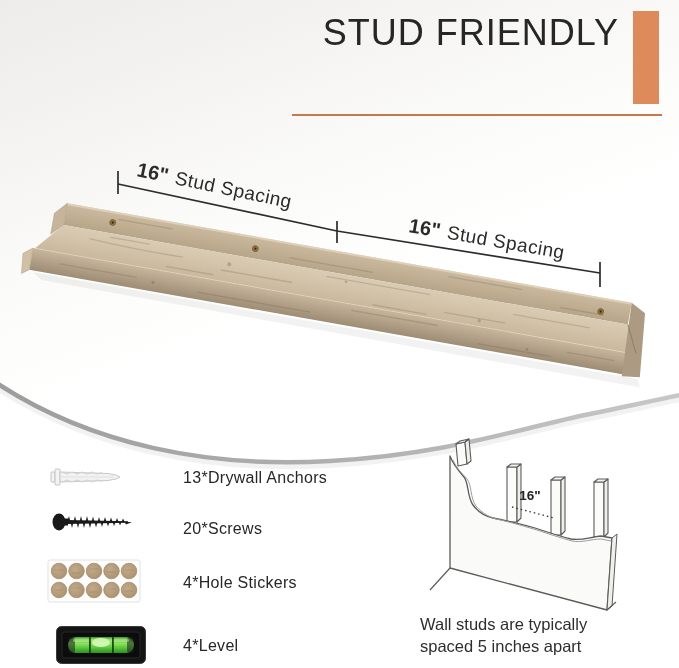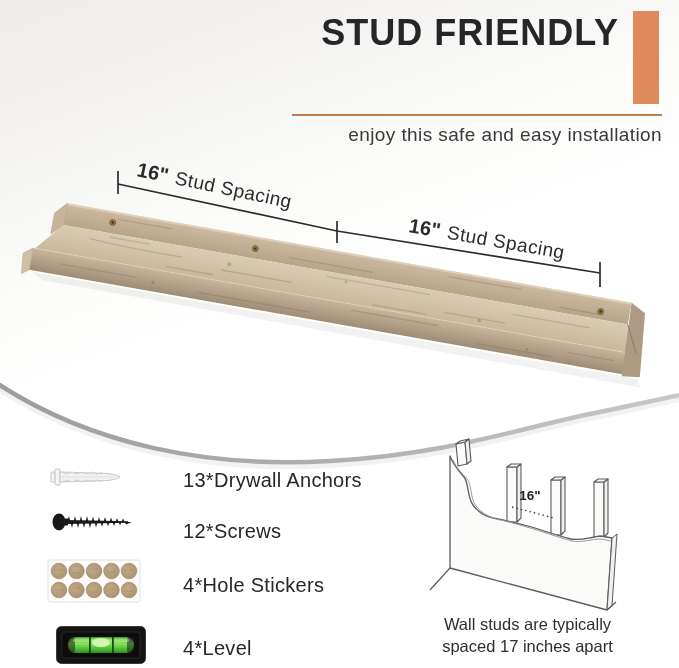--- a/index.html
+++ b/index.html
@@ -4,36 +4,36 @@
 <style>
   html,body{margin:0;padding:0;background:#fff;}
   .canvas{
     position:relative;width:679px;height:668px;overflow:hidden;
     font-family:"Liberation Sans", sans-serif;
     background:linear-gradient(160deg,#EDECEA 0%,#F3F2F0 14%,#FAFAF8 30%,#FFFFFF 46%,#FFFFFF 100%);
   }
   .abs{position:absolute;}
   svg{display:block;}
   
-  .title-block{top:10px;right:60px;text-align:right;color:#262626;font-weight:700;
+  .title-block{top:10px;right:60px;text-align:right;color:#262626;font-weight:400;
     font-size:36px;line-height:45px;letter-spacing:1px;}
   .title-line2{letter-spacing:2.5px;}
   .accent-bar{left:633px;top:11px;width:26px;height:93px;background:#DF8A5B;}
   .divider{left:292px;top:114px;width:370px;height:2px;background:#C4794F;}
   .subtitle{left:280px;top:124px;width:382px;text-align:right;font-size:19px;
     color:#3A3A3A;letter-spacing:.4px;}
   
   .layer{left:0;top:0;width:679px;height:668px;pointer-events:none;}
   .anno-text{fill:#2B2B2B;}
   .anno-value{font-weight:700;font-size:20px;}
   .anno-label{font-size:19px;letter-spacing:.5px;}
   
-  .item-label{position:absolute;left:183px;font-size:20px;color:#272727;letter-spacing:.3px;}
-  
-  .diagram-caption{left:420px;top:613px;width:215px;text-align:center;font-size:16.5px;
+  .item-label{position:absolute;left:183px;font-size:16px;color:#272727;letter-spacing:.3px;}
+  
+  .diagram-caption{left:420px;top:613px;width:215px;text-align:left;font-size:16.5px;
     line-height:1.34;color:#2E2E2E;}
   .dim-text{font-size:13.5px;font-weight:600;fill:#222;}
 </style>
 </head>
 <body>
 
 <div class="canvas">
 
   <svg class="abs layer" width="679" height="668" viewBox="0 0 679 668">
     <defs>
@@ -45,21 +45,20 @@
     </defs>
     <path d="M -8,383 C 90,449 210,471 330,464 C 450,457 520,431 590,417 C 625,410 655,403 685,397" fill="none" stroke="#D4D4D4" stroke-width="8" opacity="0.30" stroke-linecap="round"></path>
     <path d="M -8,380 C 90,446 210,468 330,461 C 450,454 520,428 590,414 C 625,407 655,400 685,394" fill="none" stroke="url(#swg)" stroke-width="4.5" stroke-linecap="round"></path>
   </svg>
 
   <div class="abs title-block">
     <div>STUD FRIENDLY</div>
   </div>
   <div class="abs accent-bar" style="background: rgb(223, 138, 91);"></div>
   <div class="abs divider"></div>
-  <div class="abs subtitle">enjoy this safe and easy installation</div>
 
   <svg class="abs layer" width="679" height="668" viewBox="0 0 679 668">
     <defs>
       <linearGradient id="woodBack" x1="0" y1="0" x2="0" y2="1">
         <stop offset="0" stop-color="#CBBA9F"></stop>
           <stop offset="1" stop-color="#B7A589"></stop>
       </linearGradient>
       <linearGradient id="woodDeck" x1="0" y1="0" x2="0" y2="1">
         <stop offset="0" stop-color="#DACCB4"></stop>
           <stop offset="1" stop-color="#C9B89D"></stop>
@@ -148,21 +147,21 @@
       <div class="item-label" style="top:469px;">13*Drywall Anchors</div>
     </div>
 
     <div>
       <svg class="abs" style="left:52px;top:512px;" width="84" height="20" viewBox="0 0 84 20">
         <ellipse cx="7" cy="10" rx="6.5" ry="8.5" fill="#191919"></ellipse>
         <rect x="12" y="6.5" width="4" height="7" fill="#191919"></rect>
         <path d="M15,8 L76,9.3 L76,10.7 L15,12 Z" fill="#191919"></path>
         <path d="M15,10 L17,4 L20,16 L23,4 L26,16 L29,4 L32,16 L35,4 L38,16 L41,4.5 L44,15.5 L47,5 L50,15 L53,5 L56,14.5 L59,5.5 L62,14 L65,6 L68,13.5 L71,6.5 L74,12.5 L80,10 Z" fill="#1B1B1B"></path>
       </svg>
-      <div class="item-label" style="top:520px;">12*Screws</div>
+      <div class="item-label" style="top:520px;">20*Screws</div>
     </div>
 
     <div>
       <svg class="abs" style="left:47px;top:559px;" width="94" height="44" viewBox="0 0 94 44">
         <defs>
           <radialGradient id="stk" cx="0.4" cy="0.4" r="0.8">
             <stop offset="0" stop-color="#C2AA89"></stop>
               <stop offset="1" stop-color="#A68C6B"></stop>
           </radialGradient>
         </defs>
@@ -248,16 +247,16 @@
     <polygon points="192,100 197,96 192,168 187,172" fill="#EFEFEC" stroke="#5B5B5B" stroke-width="1"></polygon>
     <g stroke="#5B5B5B" stroke-width="1.2">
       <line x1="30" y1="130" x2="10" y2="152"></line>
       <line x1="187" y1="172" x2="196" y2="164"></line>
     </g>
     <line x1="92" y1="69" x2="134" y2="80" stroke="#333" stroke-width="1.3" stroke-dasharray="1.5,3"></line>
     <text class="dim-text" x="110" y="62" text-anchor="middle">16"</text>
   </svg>
   <div class="abs diagram-caption">
     <div>Wall studs are typically</div>
-    <div>spaced 17 inches apart</div>
+    <div>spaced 5 inches apart</div>
   </div>
 
 </div>
 
 </body></html>

